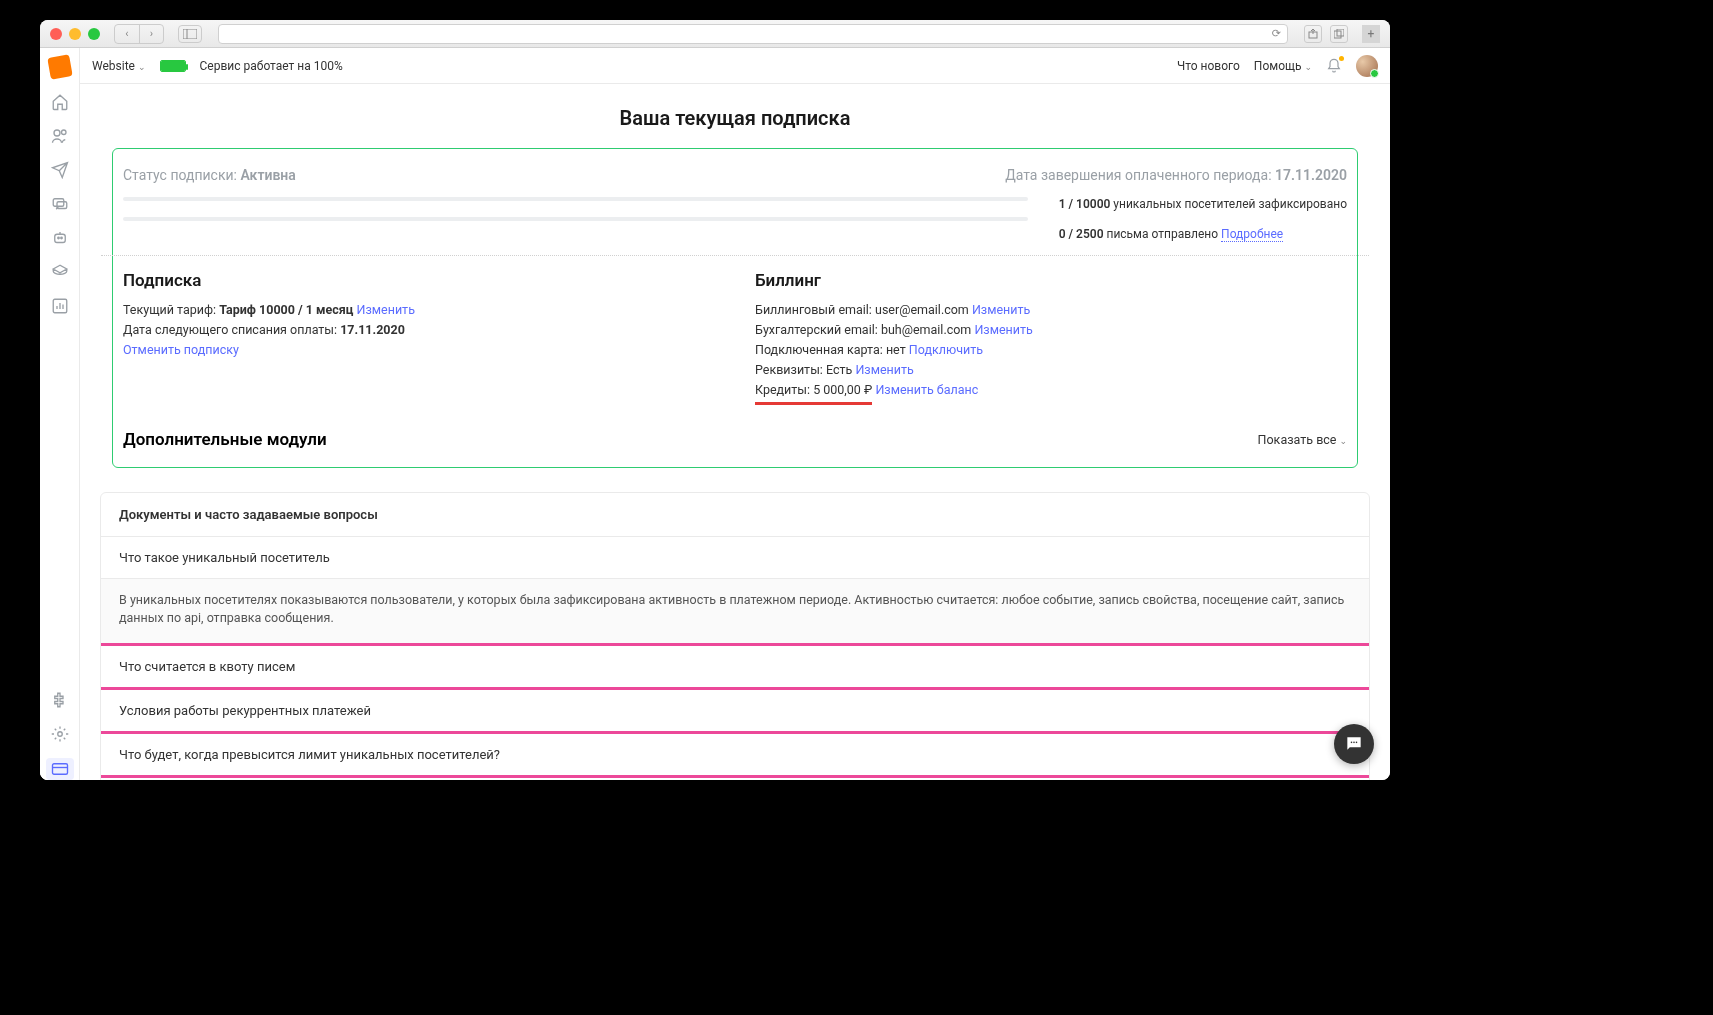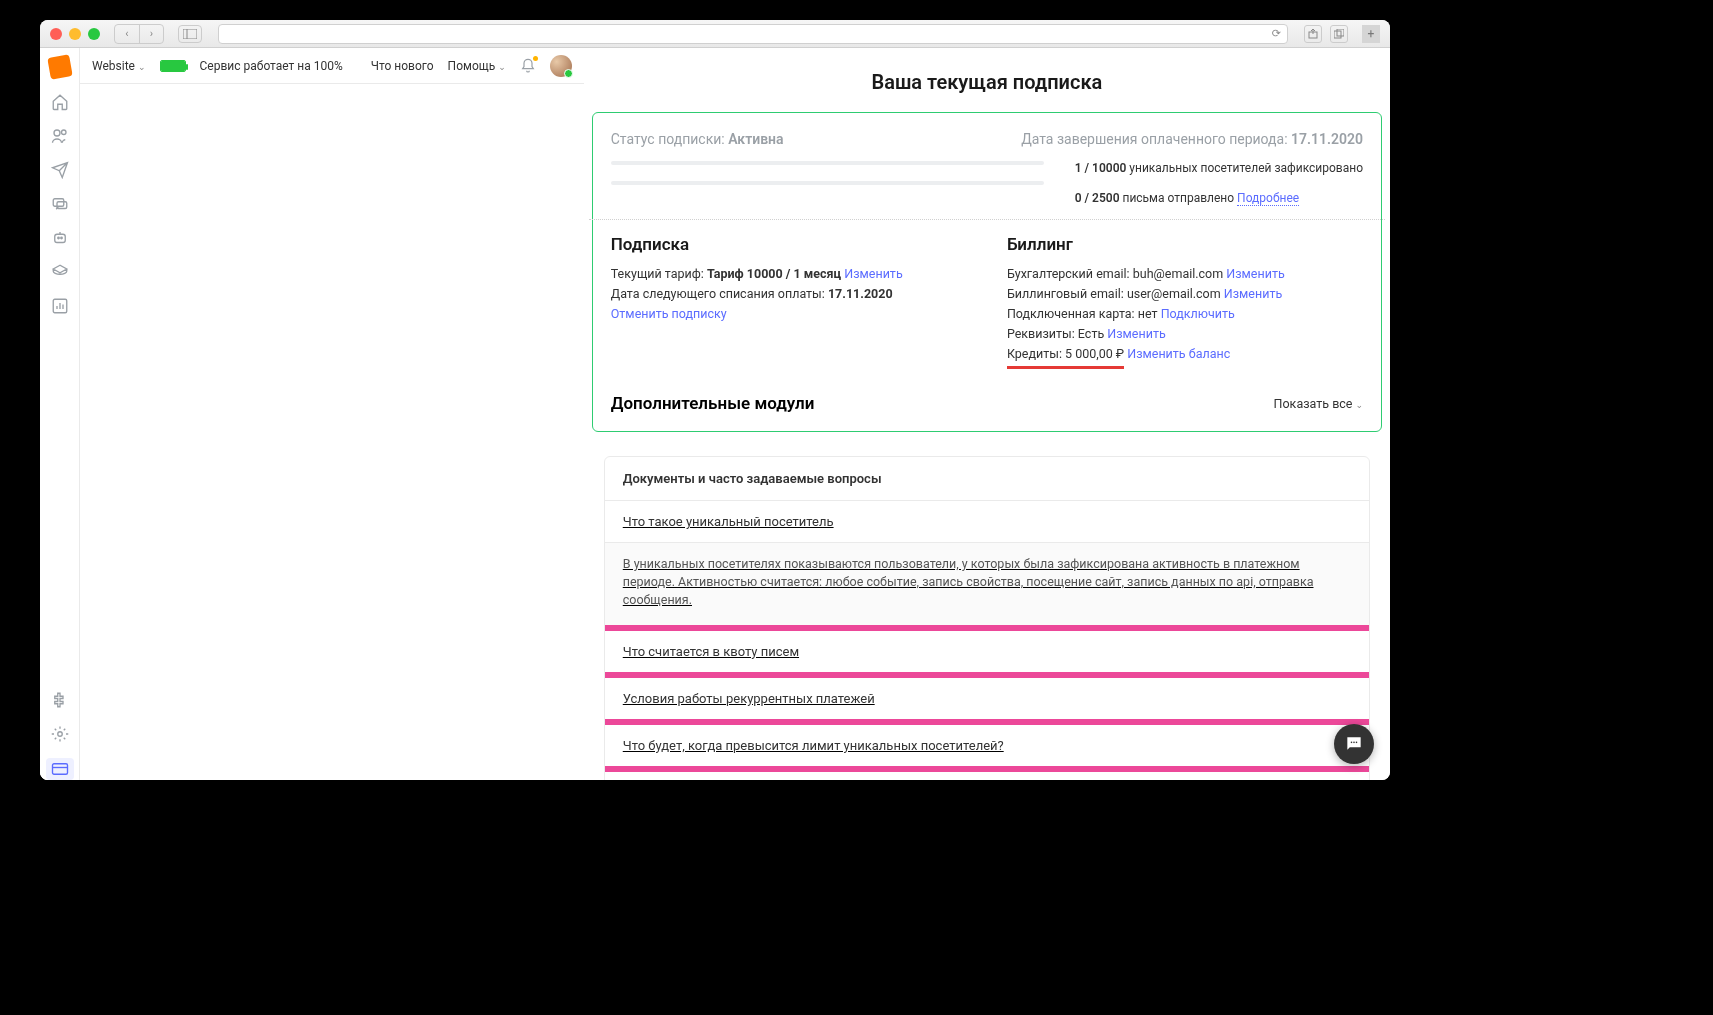--- a/index.html
+++ b/index.html
@@ -23,36 +23,36 @@
 .plus-tab { width:18px; height:18px; background:#d5d5d5; margin-left:6px; display:flex; align-items:center; justify-content:center; color:#777; font-size:12px; }
 
 
 .app { flex:1; display:flex; background:#fff; overflow:hidden; }
 .leftnav { width:40px; background:#fff; border-right:1px solid #eaeaea; display:flex; flex-direction:column; align-items:center; padding-top:8px; gap:14px; }
 .leftnav .logo { width:22px; height:22px; background:#ff7a00; border-radius:4px; position:relative; transform:rotate(-10deg); }
 .leftnav .item { width:20px; height:20px; color:#9aa0a6; display:flex; align-items:center; justify-content:center; }
 .leftnav .spacer { flex:1; }
 .leftnav .item.active { color:#5b6cff; background:#eef0ff; border-radius:4px; width:28px; height:22px; }
 
-.main { flex:1; display:flex; flex-direction:row; overflow:hidden; }
+.main { flex:1; display:flex; flex-direction:column; overflow:hidden; }
 .topbar { height:36px; border-bottom:1px solid #eaeaea; display:flex; align-items:center; padding:0 12px; gap:14px; font-size:12px; color:#333; }
 .battery { width:26px; height:12px; border:1px solid #28c840; border-radius:2px; position:relative; }
 .battery::after { content:""; position:absolute; right:-3px; top:3px; width:2px; height:6px; background:#28c840; border-radius:1px; }
 .battery i { display:block; height:100%; background:#28c840; border-radius:1px; }
 .topbar .grow { flex:1; }
 .topbar .link { cursor:pointer; }
 .topbar .bell { position:relative; }
 .topbar .bell .dot { position:absolute; top:-2px; right:-2px; width:5px; height:5px; background:#ffb400; border-radius:50%; }
 .avatar { width:22px; height:22px; border-radius:50%; background: radial-gradient(circle at 30% 30%, #e8c9a8, #a06b4a); position:relative; }
 .avatar::after { content:""; position:absolute; right:-1px; bottom:-1px; width:7px; height:7px; background:#28c840; border:1.5px solid #fff; border-radius:50%; }
 
 .scroll { flex:1; overflow-y:auto; padding:8px 0 30px; }
 .page-title { text-align:center; font-size:20px; font-weight:600; color:#1a1a1a; margin:14px 0 18px; }
 
-.greenbox { margin:0 8px 24px; border:1px solid #2ecc71; border-radius:6px; background:#fff; padding:18px 18px; }
+.greenbox { margin:0 32px 24px; border:1px solid #2ecc71; border-radius:6px; background:#fff; padding:18px 10px; }
 .status-row { display:flex; justify-content:space-between; color:#9aa0a6; font-size:14px; margin-bottom:14px; }
 .status-row b { color:#9aa0a6; font-weight:600; }
 .bars { display:flex; gap:31px; margin-bottom:12px; align-items:flex-start; }
 .bar-col { flex:1; }
 .bar { height:4px; background:#eceef0; border-radius:2px; margin-bottom:6px; }
 .bar + .bar { margin-top:16px; }
 .bar-lbl { font-size:12px; color:#333; }
 .bar-lbl b { font-weight:600; }
 .bar-lbl.right { text-align:left; }
 .link-inline { color:#5b6cff; cursor:pointer; border-bottom:1px dotted #5b6cff; }
@@ -65,21 +65,21 @@
 .kv b { font-weight:700; }
 .kv .lk { color:#5b6cff; cursor:pointer; }
 .red-underline { border-bottom:3px solid #e53935; padding-bottom:2px; display:inline-block; }
 
 .modules { display:flex; justify-content:space-between; align-items:center; margin-top:24px; }
 .modules h3 { font-size:17px; font-weight:600; }
 .show-all { font-size:12.5px; color:#333; cursor:pointer; }
 
 .docbox { margin:0 20px; background:#fff; border:1px solid #eaeaea; border-radius:6px; }
 .docbox-hd { padding:14px 18px; font-size:13px; font-weight:600; color:#333; border-bottom:1px solid #eaeaea; }
-.acc-item { border-bottom:6px solid #ec4899;text-decoration:underline; }
+.acc-item { border-bottom:3px solid #ec4899; }
 .acc-head { padding:13px 18px; font-size:13px; color:#333; cursor:pointer; }
 .acc-body { padding:12px 18px 16px; font-size:12.5px; color:#555; line-height:18px; background:#fafafa; border-top:1px solid #eaeaea; }
 
 .fab { position:absolute; right:16px; bottom:16px; width:40px; height:40px; border-radius:50%; background:#333; color:#fff; display:flex; align-items:center; justify-content:center; box-shadow:0 2px 8px rgba(0,0,0,.3); }
 .chev { font-size:9px; margin-left:3px; color:#888; }
 svg { display:block; }
 </style>
 </head>
 <body>
 
@@ -231,22 +231,22 @@
 
           <div class="two-col">
             <div class="col">
               <h3>Подписка</h3>
               <div class="kv"><span>Текущий тариф:</span> <b>Тариф 10000 / 1 месяц</b> <span class="lk">Изменить</span></div>
               <div class="kv"><span>Дата следующего списания оплаты:</span> <b>17.11.2020</b></div>
               <div class="kv"><span class="lk">Отменить подписку</span></div>
             </div>
             <div class="col">
               <h3>Биллинг</h3>
+              <div class="kv"><span>Биллинговый email:</span> <span>user@email.com</span> <span class="lk">Изменить</span></div>
               <div class="kv"><span>Бухгалтерский email:</span> <span>buh@email.com</span> <span class="lk">Изменить</span></div>
-              <div class="kv"><span>Биллинговый email:</span> <span>user@email.com</span> <span class="lk">Изменить</span></div>
               <div class="kv"><span>Подключенная карта:</span> <span>нет</span> <span class="lk">Подключить</span></div>
               <div class="kv"><span>Реквизиты:</span> <span>Есть</span> <span class="lk">Изменить</span></div>
               <div class="kv"><span class="red-underline"><span>Кредиты:</span> <span>5 000,00 ₽</span></span> <span class="lk">Изменить баланс</span></div>
             </div>
           </div>
 
           <div class="modules">
             <h3>Дополнительные модули</h3>
             <span class="show-all"><span>Показать все</span><span class="chev">⌄</span></span>
           </div>

